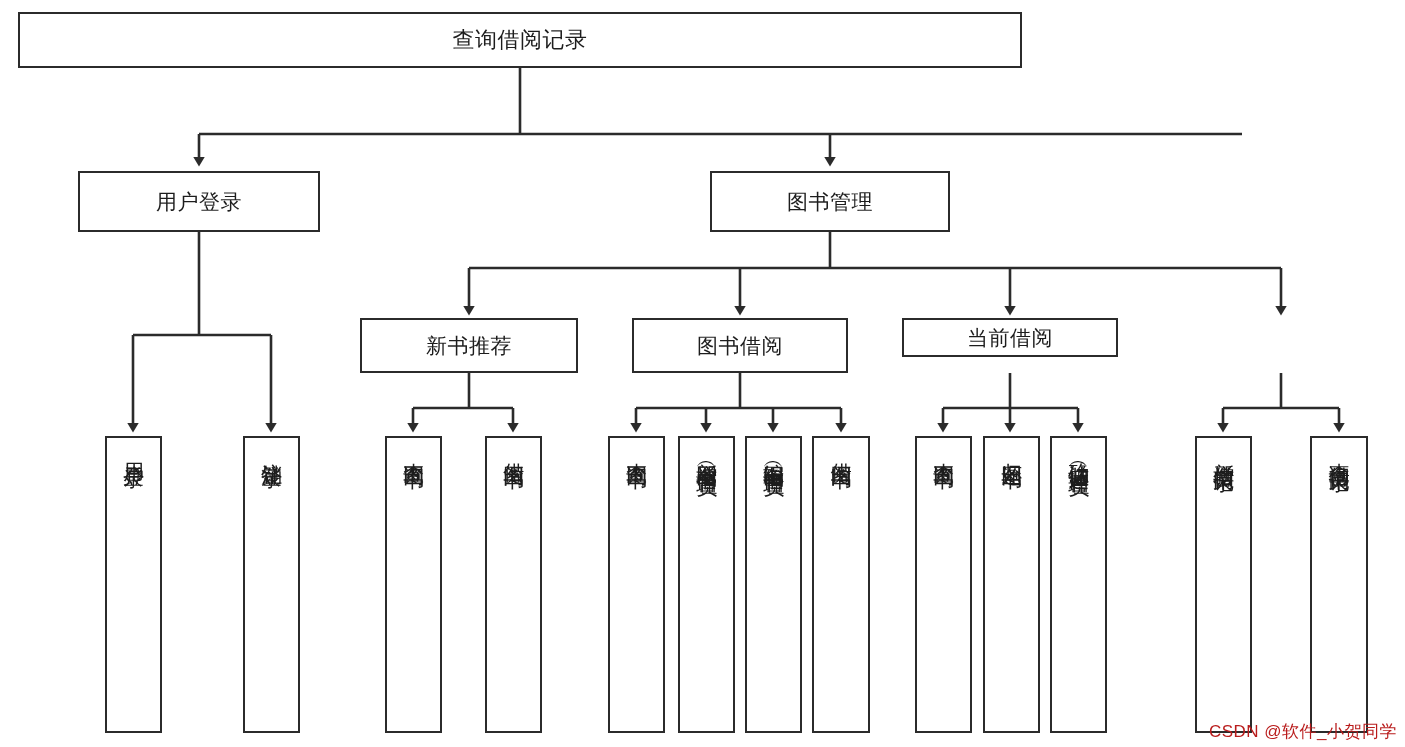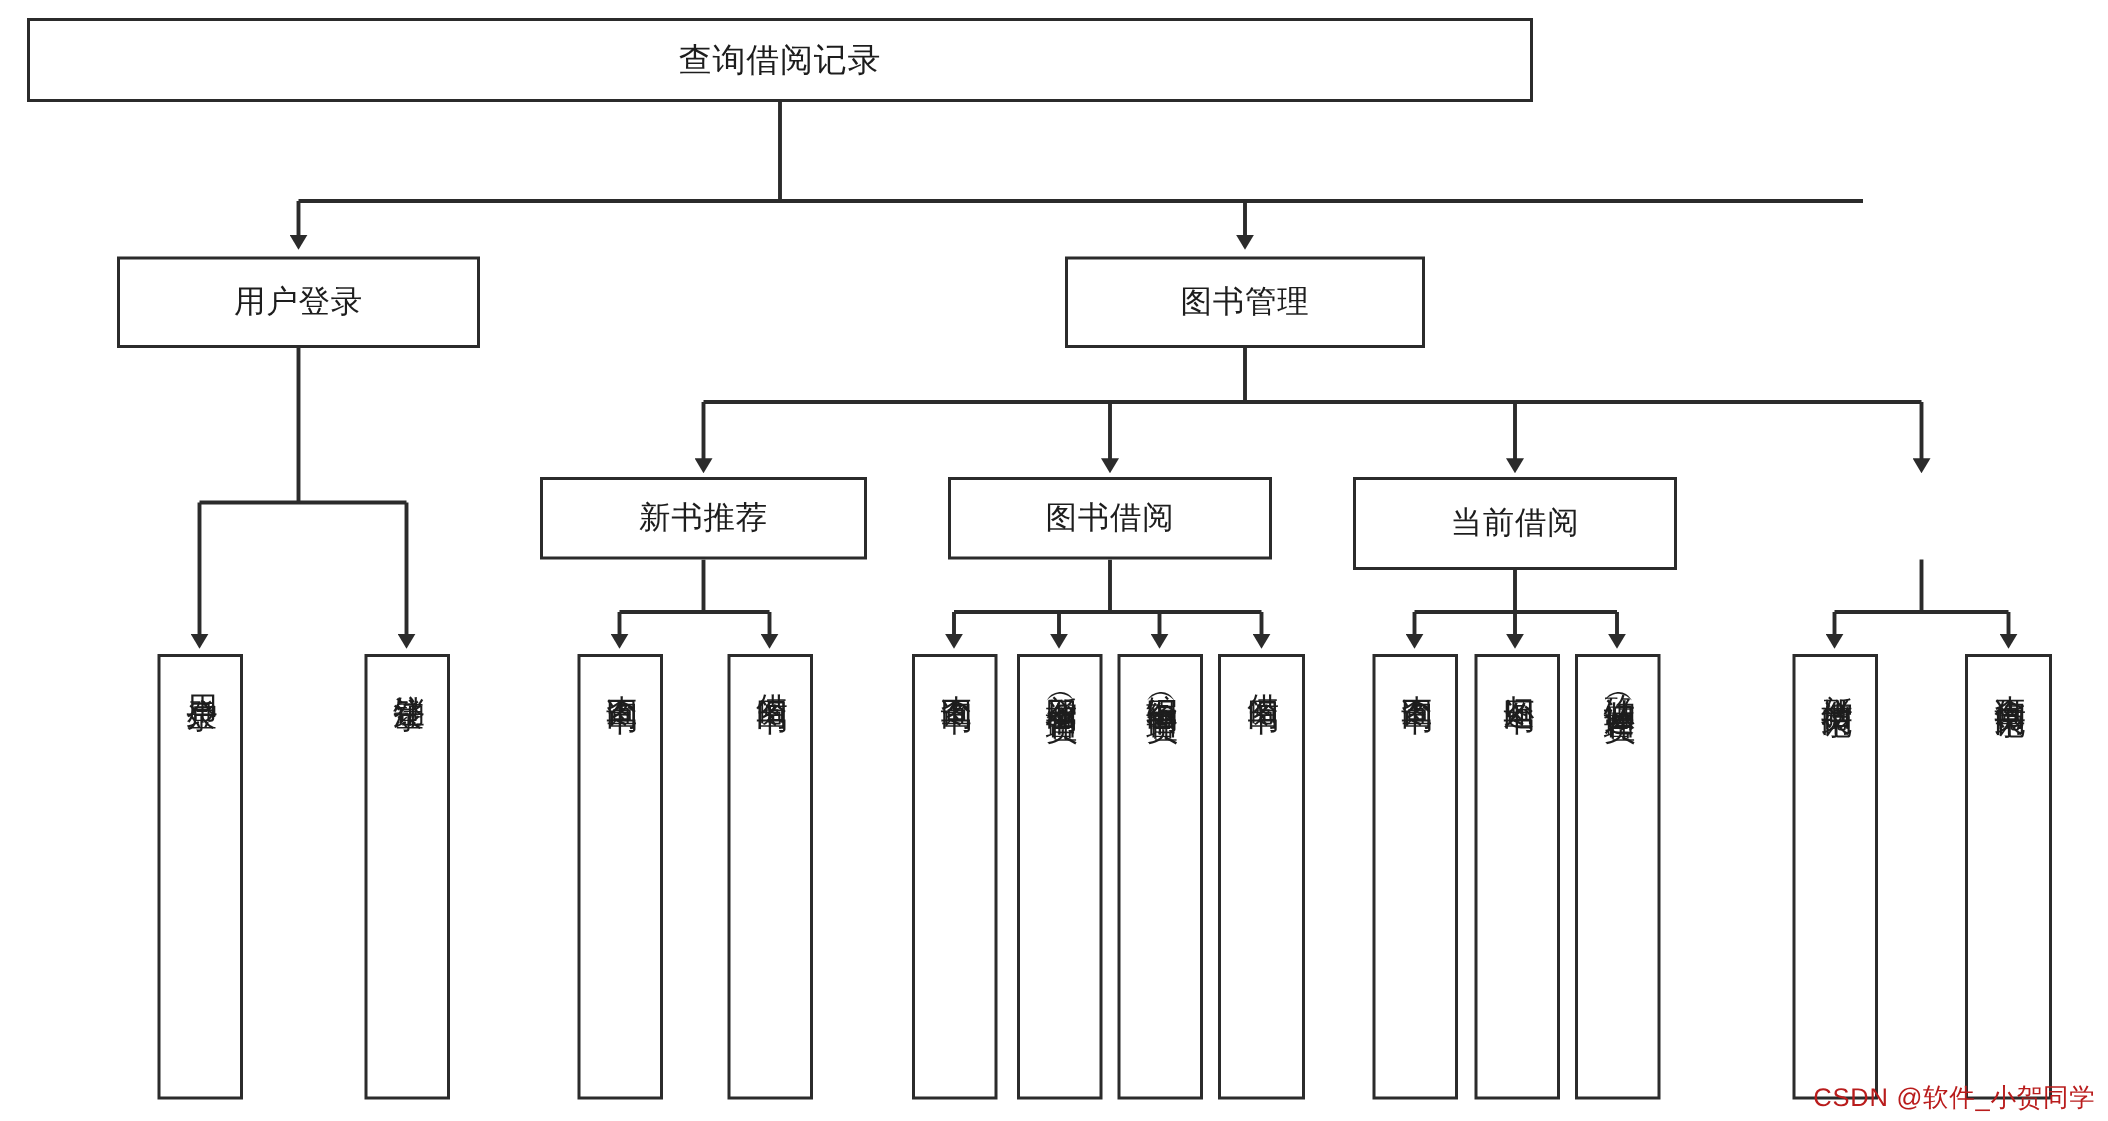--- a/index.html
+++ b/index.html
@@ -135,21 +135,21 @@
   <div class="node horiz" style="left:710px; top:171px; width:240px; height:61px;">
     <span class="lbl">图书管理</span>
   </div>
 
   <div class="node horiz" style="left:360px; top:318px; width:218px; height:55px;">
     <span class="lbl">新书推荐</span>
   </div>
   <div class="node horiz" style="left:632px; top:318px; width:216px; height:55px;">
     <span class="lbl">图书借阅</span>
   </div>
-  <div class="node horiz" style="left:902px; top:318px; width:216px; height:62px;">
+  <div class="node horiz" style="left:902px; top:318px; width:216px; height:39px;">
     <span class="lbl">当前借阅</span>
   </div>
 
   <div class="node vert" style="left:105px; top:436px; width:57px; height:297px;">
     <span class="lbl">用户登录</span>
   </div>
   <div class="node vert" style="left:243px; top:436px; width:57px; height:297px;">
     <span class="lbl">注销登录</span>
   </div>
 

